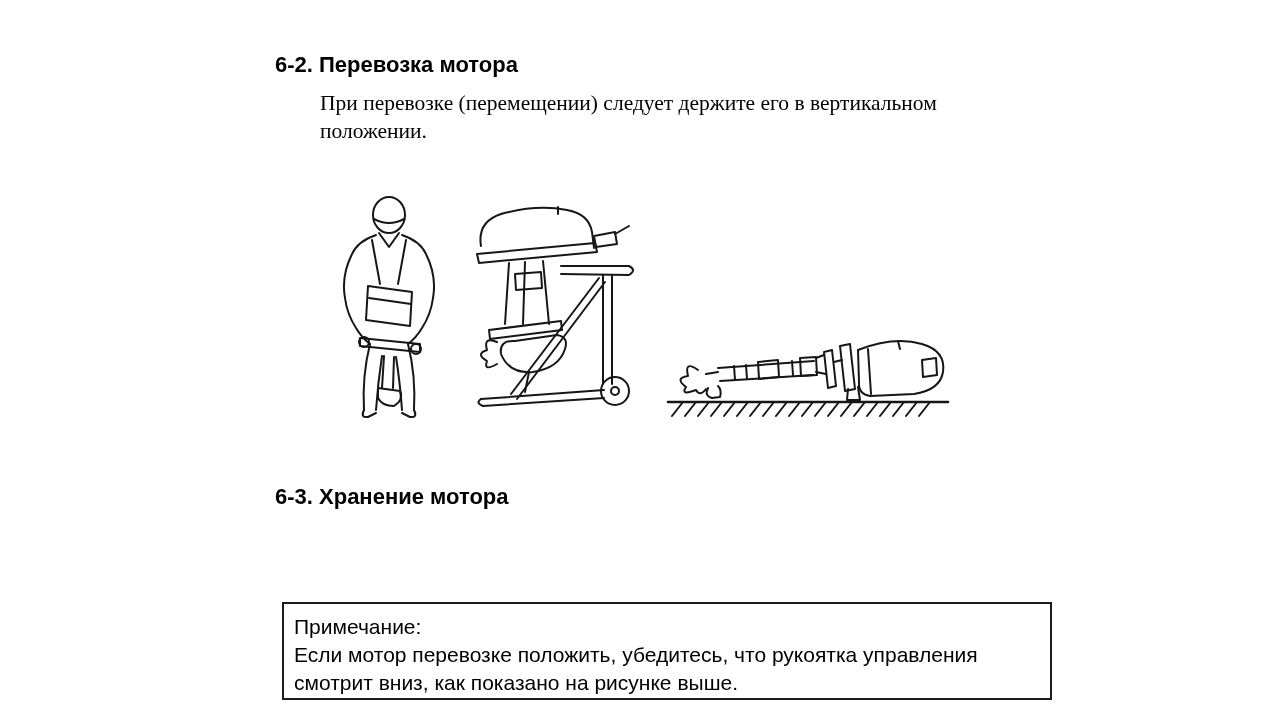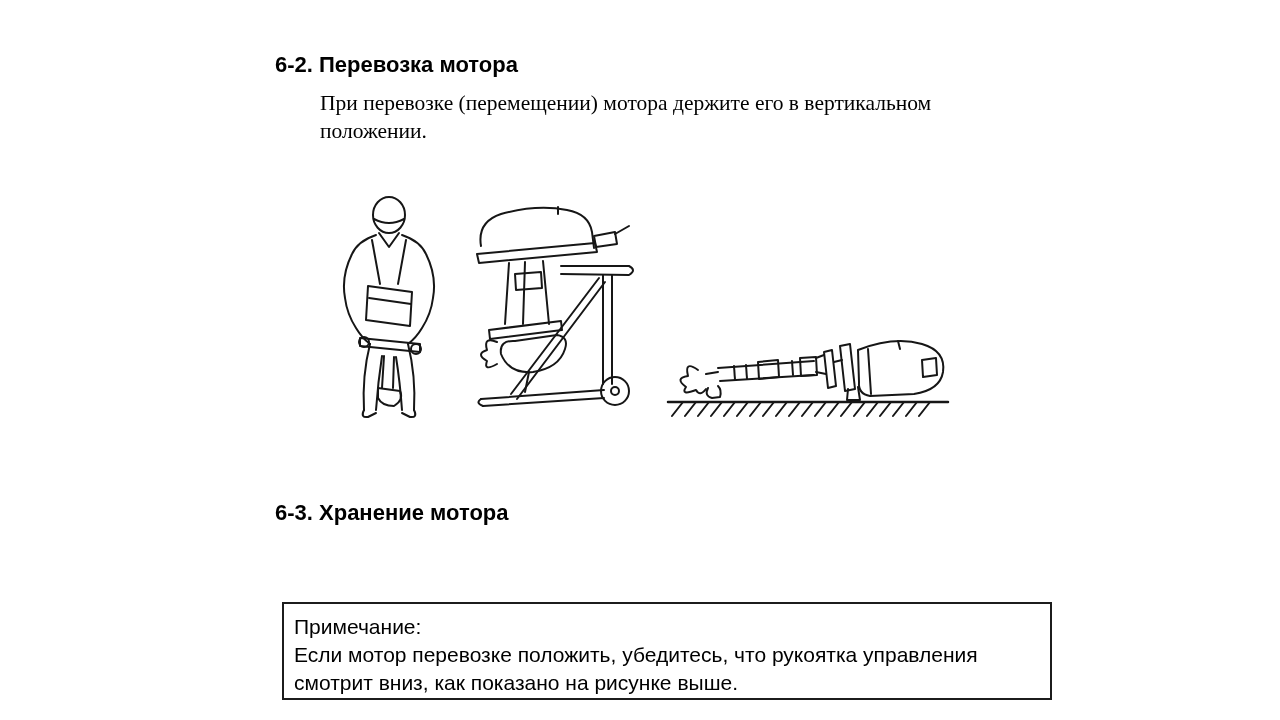--- a/index.html
+++ b/index.html
@@ -19,21 +19,21 @@
   }
   .heading {
     position: absolute;
     font-family: "Liberation Sans", sans-serif;
     font-weight: bold;
     font-size: 22px;
     white-space: nowrap;
     color: #000000;
   }
   #heading-62 { left: 275px; top: 52px; }
-  #heading-63 { left: 275px; top: 484px; margin-top: 16px; }
+  #heading-63 { left: 275px; top: 484px; }
   .body-serif {
     position: absolute;
     font-family: "Liberation Serif", serif;
     font-size: 21.5px;
     line-height: 28px;
     color: #000000;
   }
   #body-62 { left: 320px; top: 89px; width: 700px; }
   #body-63 { left: 323px; top: 519px; width: 700px; }
   .figure {
@@ -73,21 +73,21 @@
   .note-title { white-space: nowrap; }
   .note-body  { width: 745px; }
 </style>
 </head>
 <body>
 
 <div class="page">
 
   <div id="heading-62" class="heading">6-2. Перевозка мотора</div>
 
-  <div id="body-62" class="body-serif">При перевозке (перемещении) мотора держите его в вертикальном положении.</div>
+  <div id="body-62" class="body-serif">При перевозке (перемещении) следует держите его в вертикальном положении.</div>
 
   <div id="fig-carry" class="figure">
     <svg width="106" height="228" viewBox="0 0 106 228">
 
       <ellipse cx="53" cy="23" rx="16" ry="18"></ellipse>
       <path d="M38,27 Q53,35 68,27"></path>
 
       <path d="M43,41 L53,55 L63,41"></path>
       <path d="M36,48 L44,92"></path>
       <path d="M70,48 L62,92"></path>

